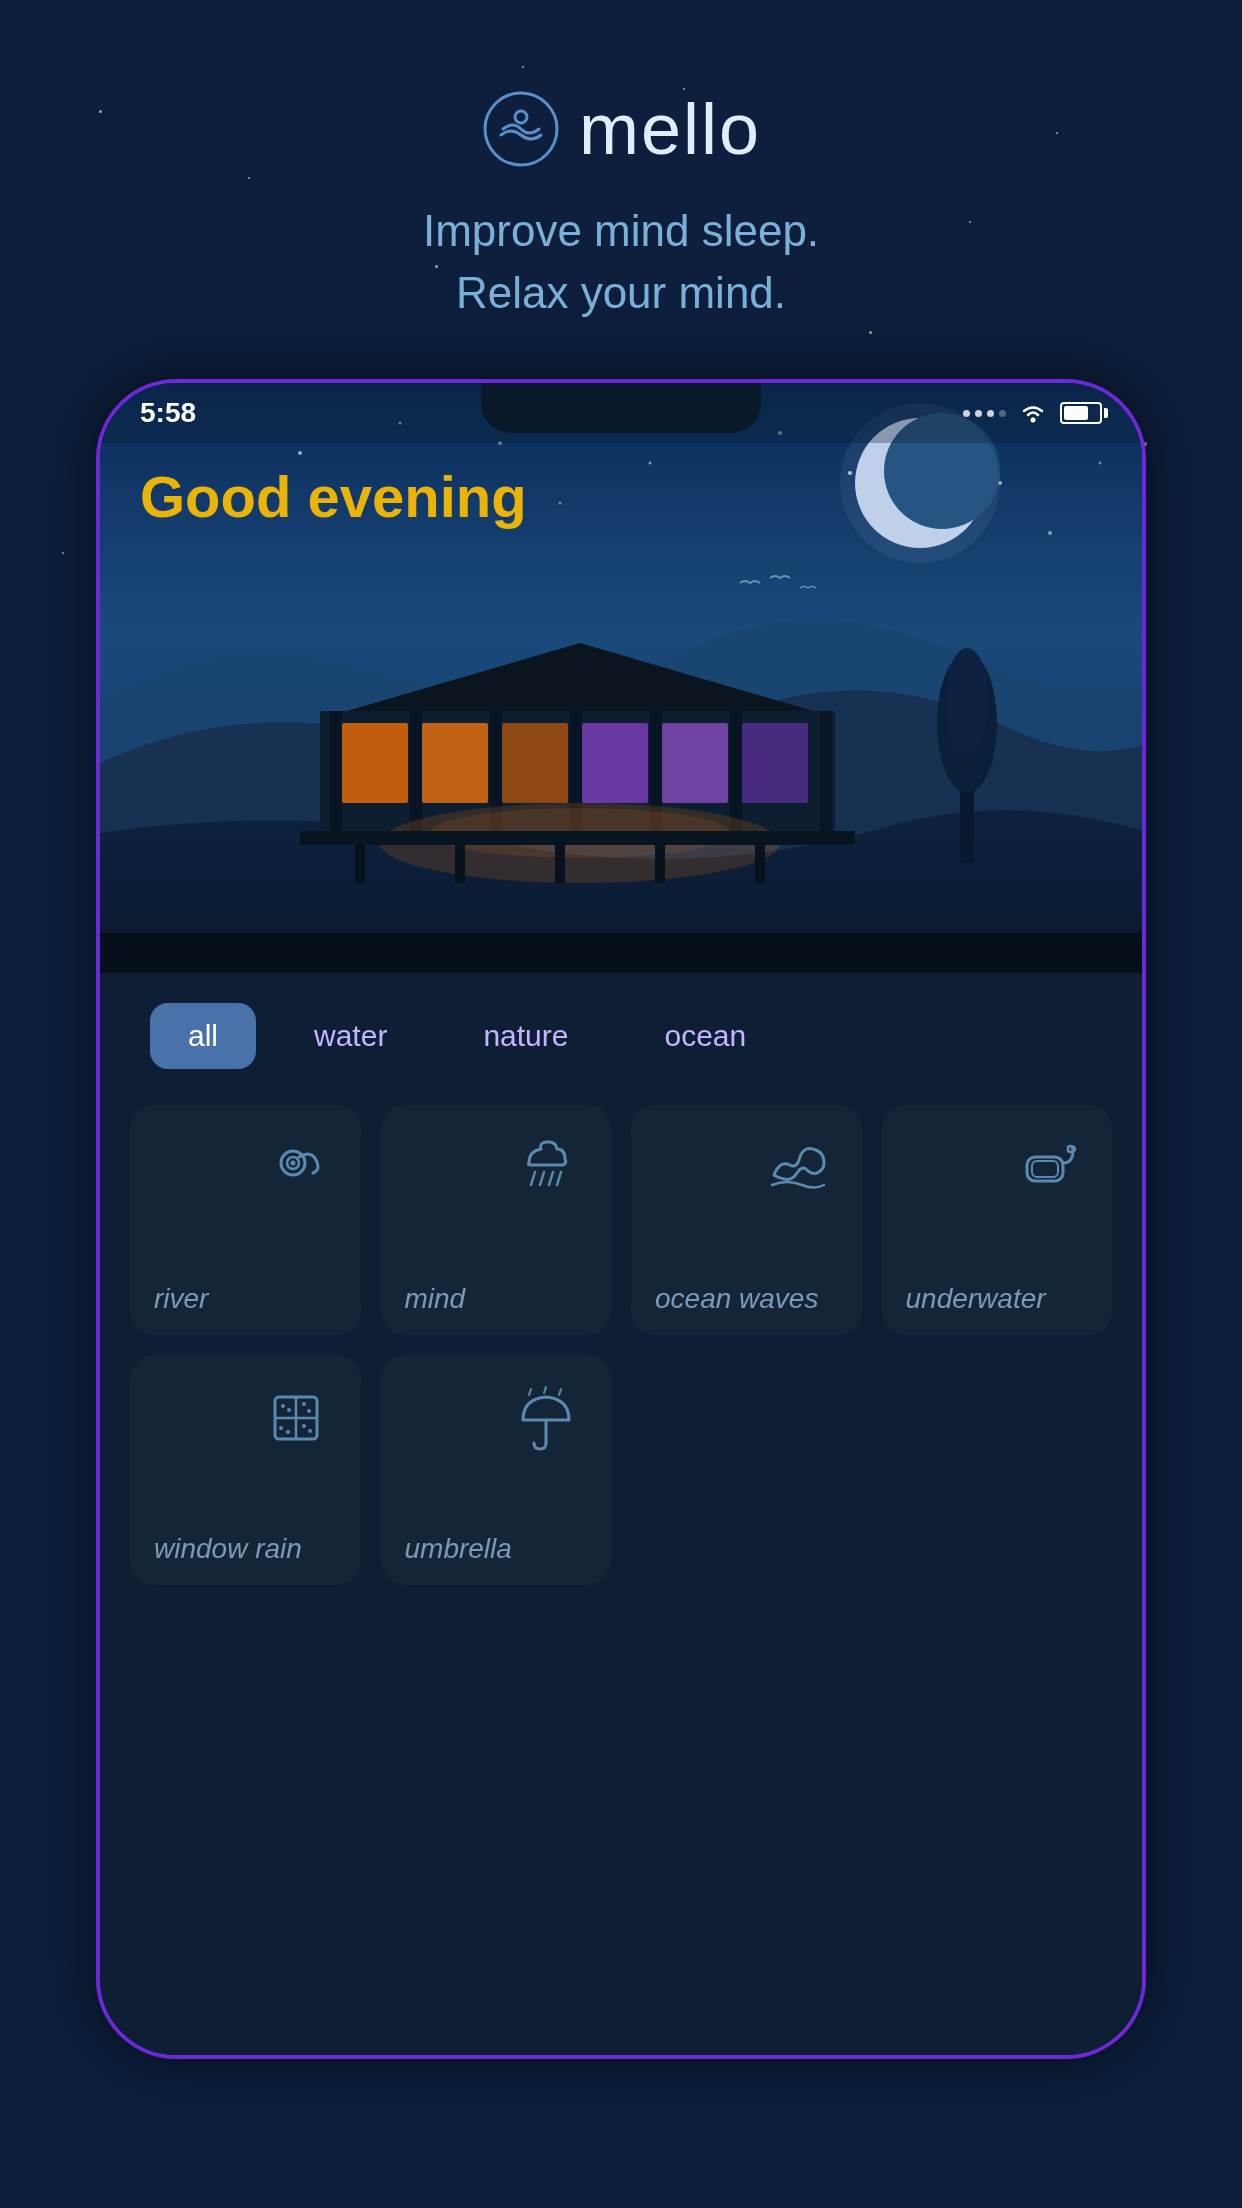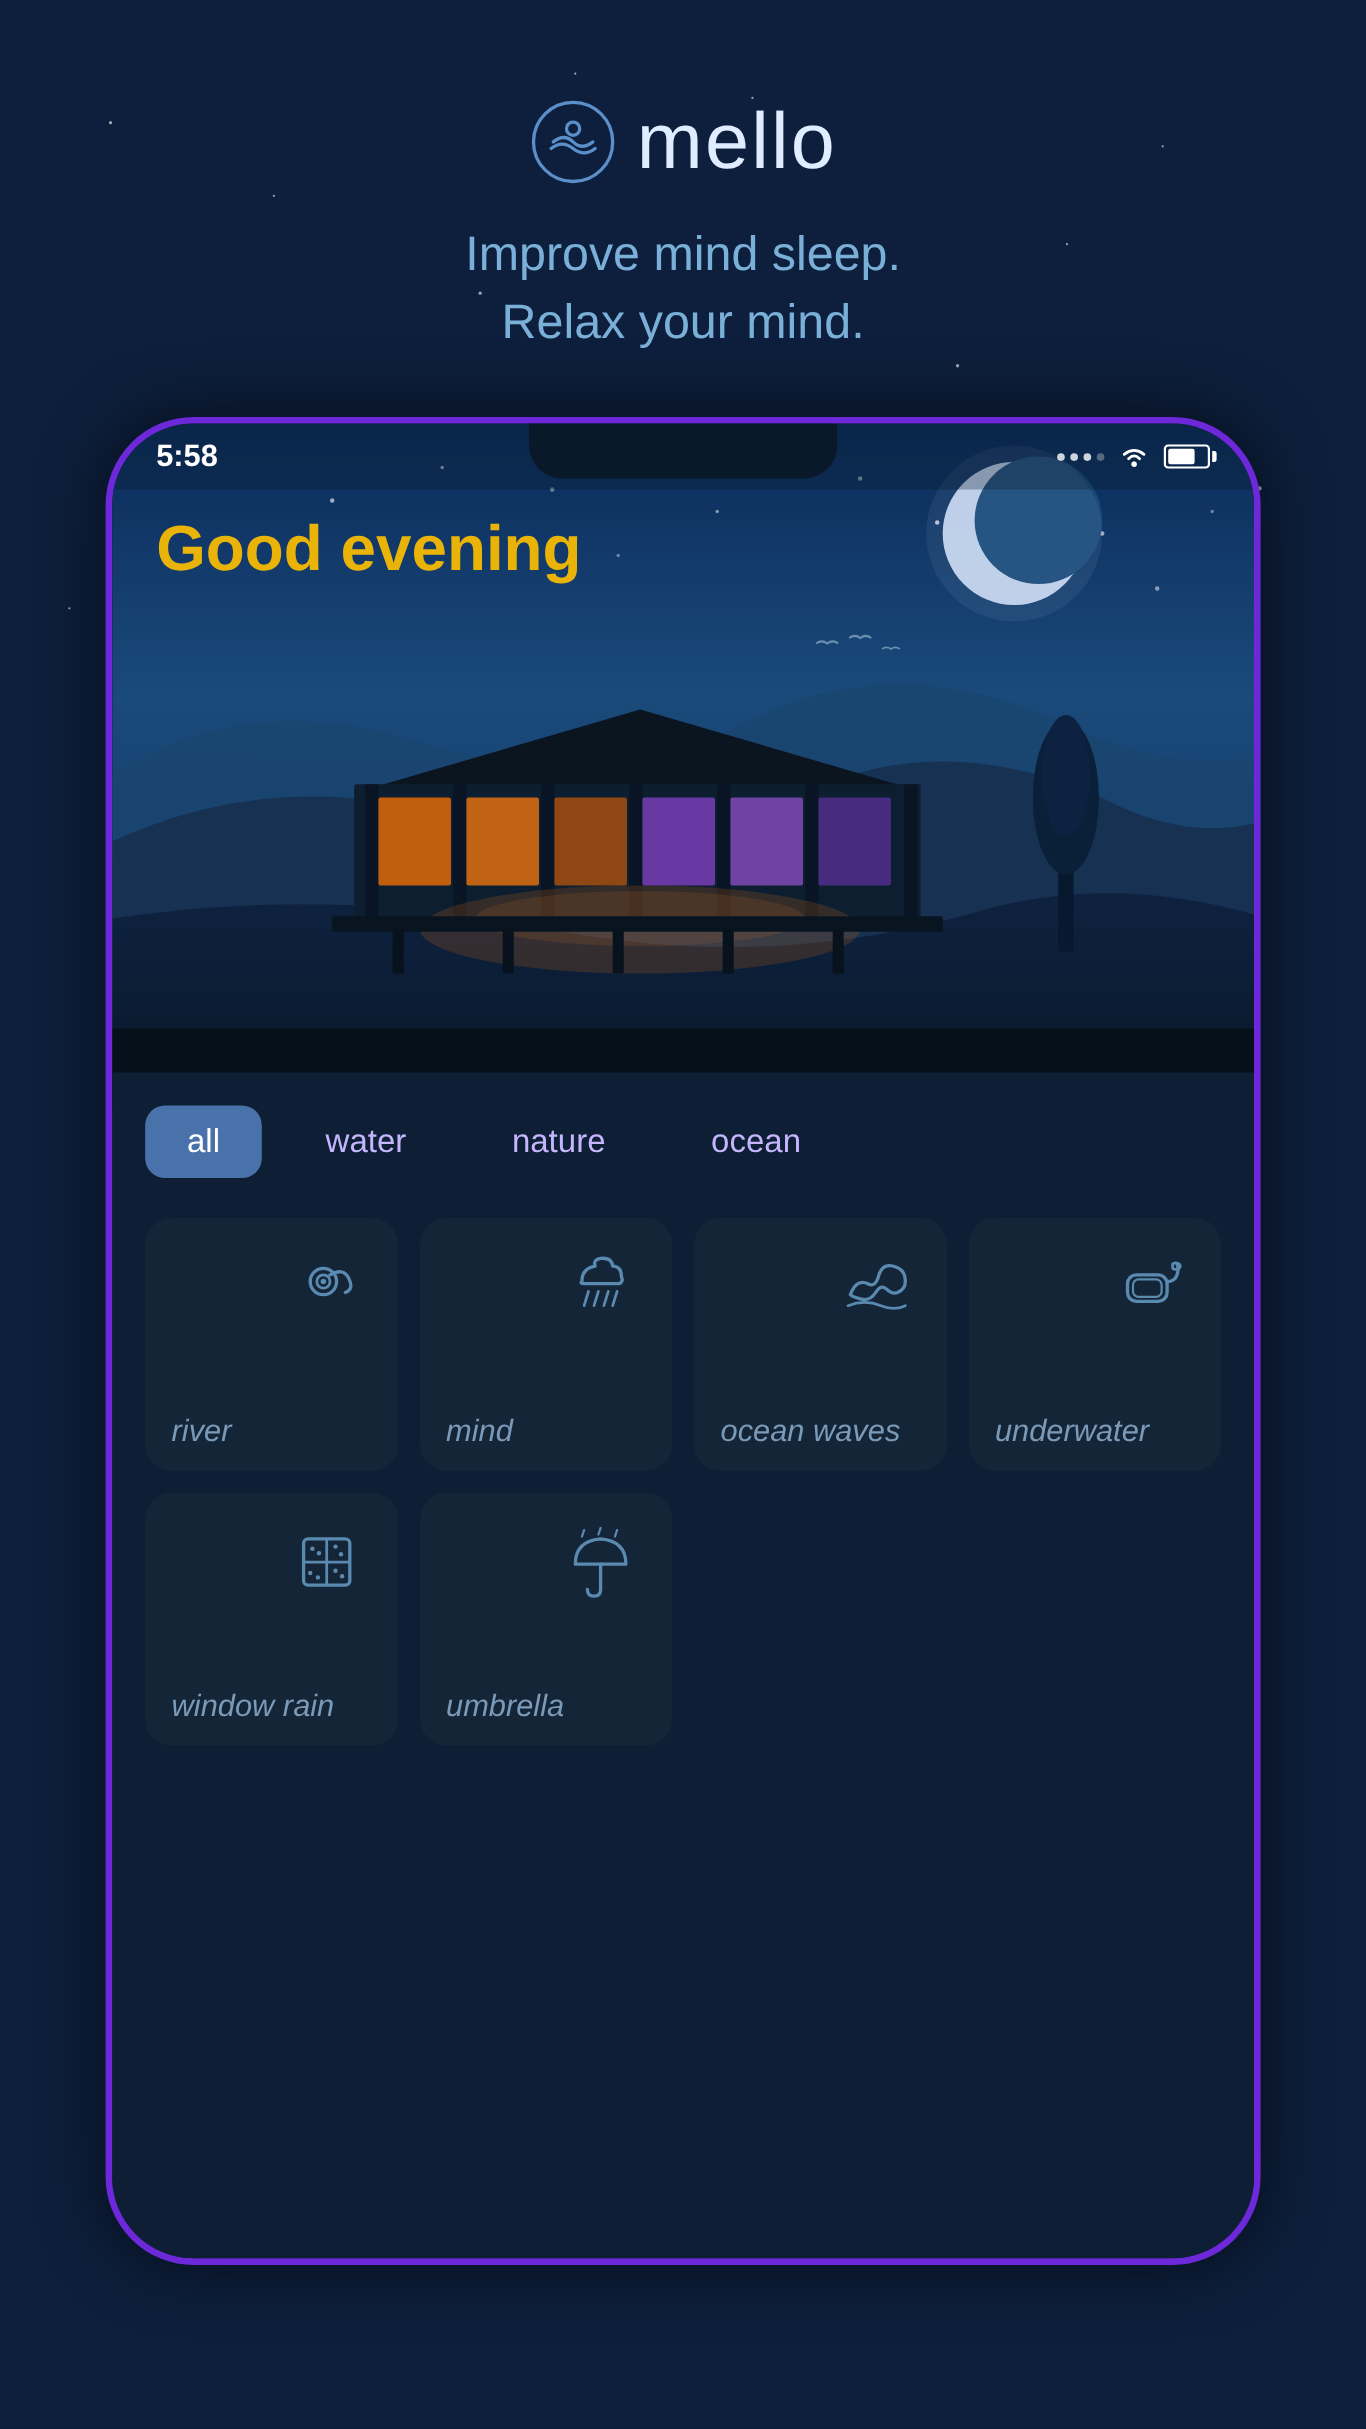--- a/index.html
+++ b/index.html
@@ -77,21 +77,21 @@
       display: flex;
       justify-content: center;
       align-items: flex-start;
     }
 
     .phone-frame {
       width: 1050px;
       height: 1680px;
       background: #0a1929;
       border-radius: 80px;
-      border: 6px solid #6d28d9;
+      border: 4px solid #6d28d9;
       position: relative;
       overflow: hidden;
       box-shadow: 0 0 60px rgba(0,0,0,0.6), inset 0 0 0 2px #0d2840;
     }
 
     
     .phone-notch {
       position: absolute;
       top: 0;
       left: 50%;
@@ -189,20 +189,21 @@
       padding: 30px 30px 0;
       overflow-y: auto;
     }
 
     
     .category-tabs {
       display: flex;
       gap: 20px;
       margin-bottom: 36px;
       flex-wrap: wrap;
+      margin-left: 20px;
     }
 
     .tab-item {
       padding: 16px 38px;
       border-radius: 18px;
       font-size: 30px;
       font-weight: 500;
       color: #c4b5fd;
       cursor: pointer;
       background: transparent;

